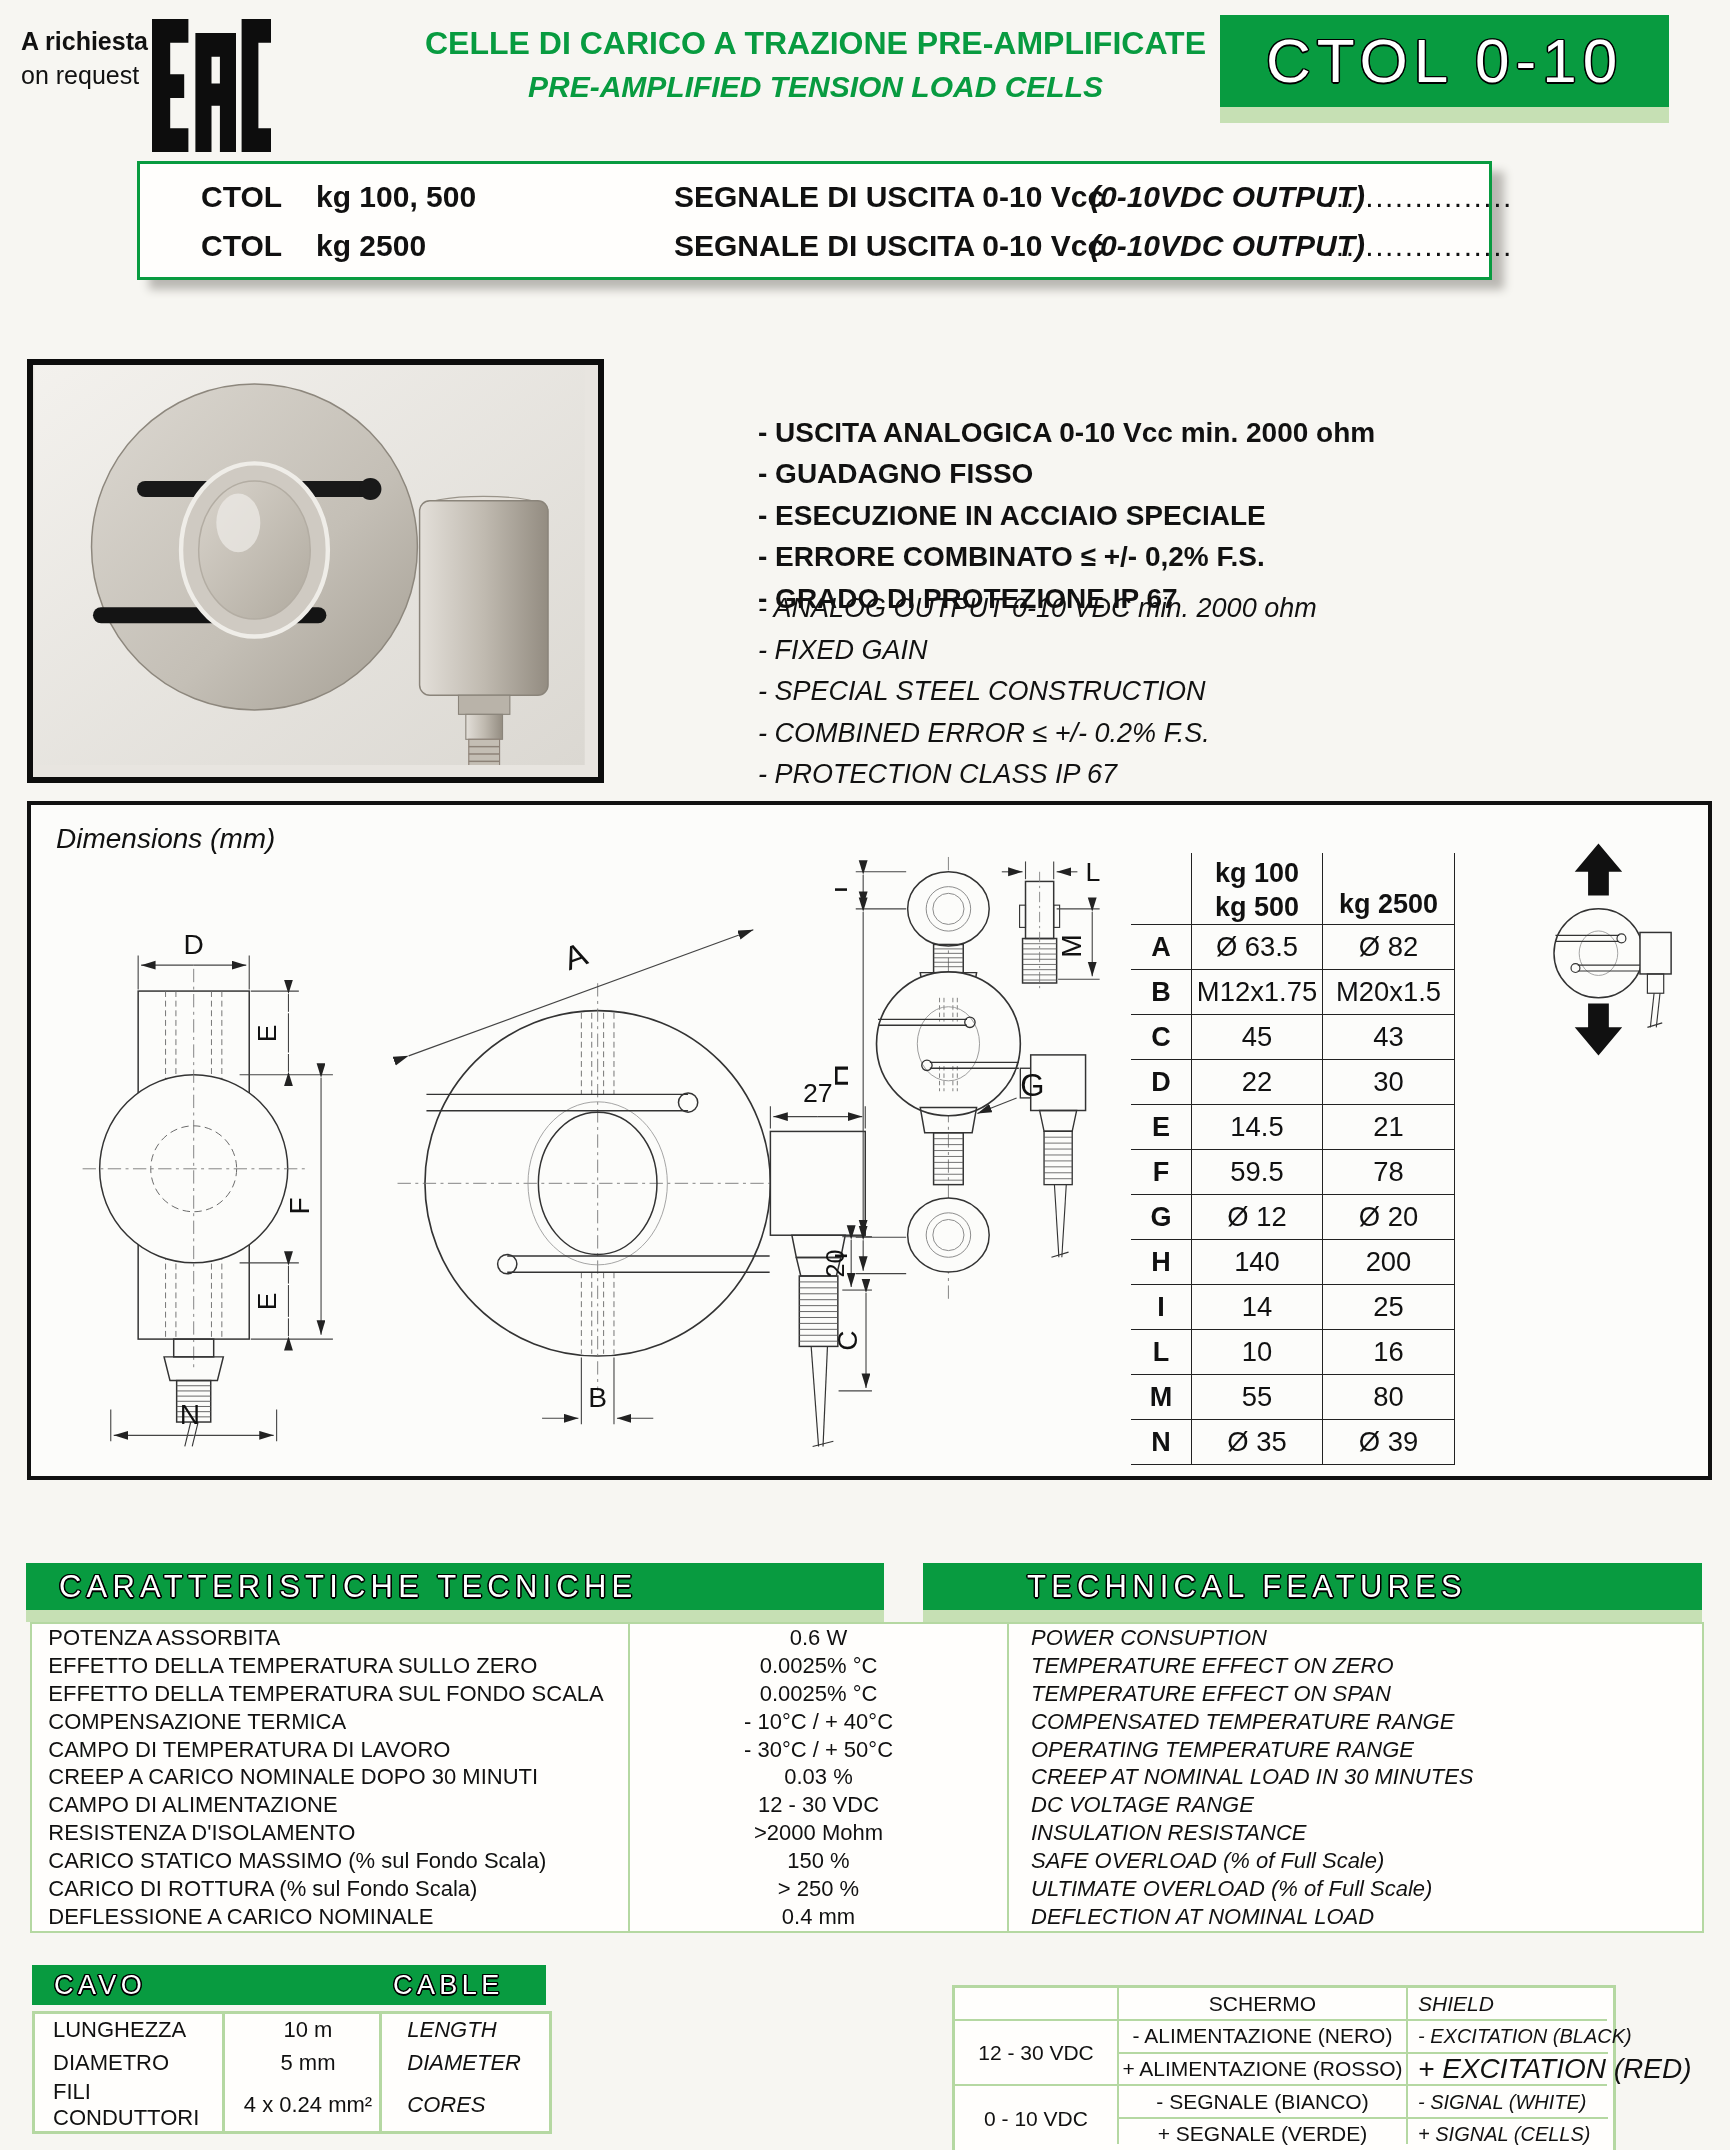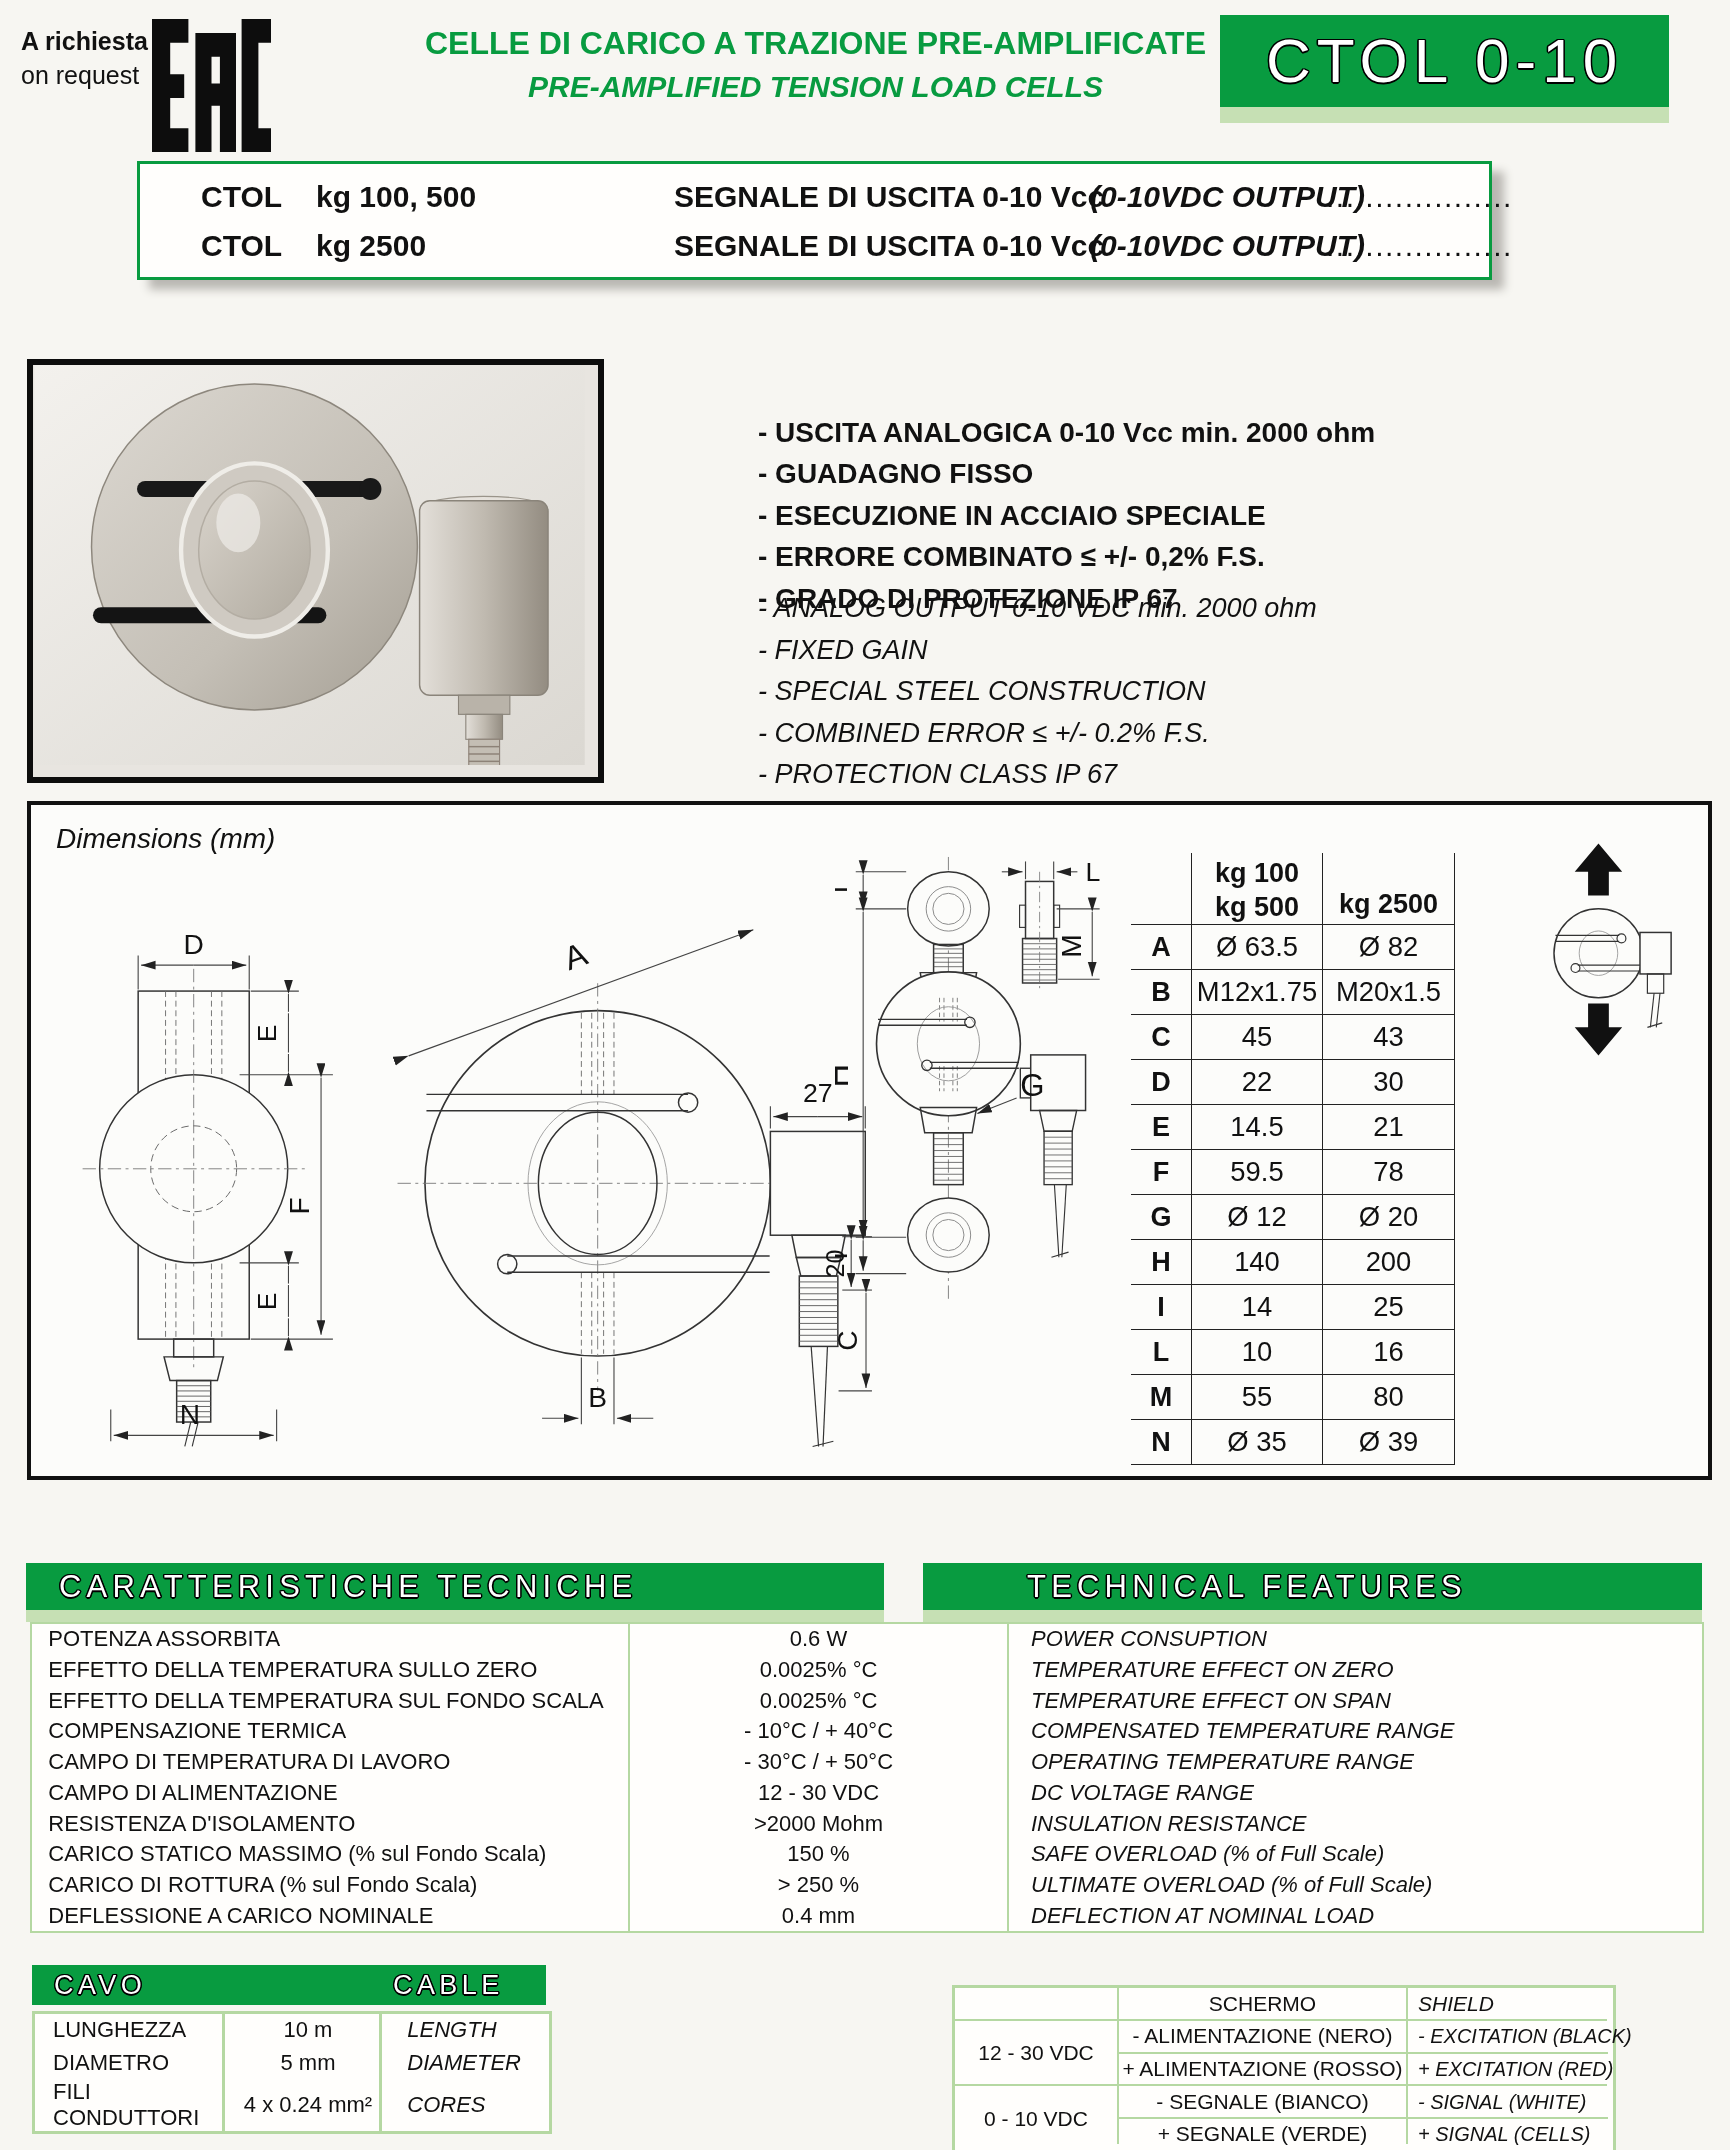--- a/index.html
+++ b/index.html
@@ -539,20 +539,25 @@
         <div>COMPENSAZIONE TERMICA</div>
         <div>- 10°C / + 40°C</div>
         <div>COMPENSATED TEMPERATURE RANGE</div>
       </div>
     <div class="trow">
         <div>CAMPO DI TEMPERATURA DI LAVORO</div>
         <div>- 30°C / + 50°C</div>
         <div>OPERATING TEMPERATURE RANGE</div>
       </div>
     <div class="trow">
+        <div>CREEP A CARICO NOMINALE DOPO 30 MINUTI</div>
+        <div>0.03 %</div>
+        <div>CREEP AT NOMINAL LOAD IN 30 MINUTES</div>
+      </div>
+    <div class="trow">
         <div>CAMPO DI ALIMENTAZIONE</div>
         <div>12 - 30 VDC</div>
         <div>DC VOLTAGE RANGE</div>
       </div>
     <div class="trow">
         <div>RESISTENZA D'ISOLAMENTO</div>
         <div>&gt;2000 Mohm</div>
         <div>INSULATION RESISTANCE</div>
       </div>
     <div class="trow">
@@ -601,21 +606,21 @@
     <div class="wline" style="left:162px;top:64px;width:491px;height:2.2px;"></div>
     <div class="wline" style="left:0;top:96px;width:652px;height:2.2px;"></div>
     <div class="wline" style="left:162px;top:129px;width:491px;height:2.2px;"></div>
     <div class="wcell" style="left:164px;top:0;width:287px;height:31px;justify-content:center;">SCHERMO</div>
     <div class="wcell i" style="left:463px;top:0;width:189px;height:31px;">SHIELD</div>
     <div class="wcell" style="left:0;top:33px;width:162px;height:63px;justify-content:center;">12 - 30 VDC</div>
     <div class="wcell" style="left:0;top:99px;width:162px;height:63px;justify-content:center;">0 - 10 VDC</div>
     <div class="wcell" style="left:164px;top:33px;width:287px;height:30px;justify-content:center;">- ALIMENTAZIONE (NERO)</div>
     <div class="wcell i" style="left:463px;top:33px;width:189px;height:30px;font-size:20px;">- EXCITATION (BLACK)</div>
     <div class="wcell" style="left:164px;top:66px;width:287px;height:30px;justify-content:center;">+ ALIMENTAZIONE (ROSSO)</div>
-    <div class="wcell i" style="left:463px;top:66px;width:189px;height:30px;font-size:20px;">+ EXCITATION (RED)</div>
+    <div class="wcell i" style="left:463px;top:66px;width:189px;height:30px;font-size:28px;">+ EXCITATION (RED)</div>
     <div class="wcell" style="left:164px;top:99px;width:287px;height:30px;justify-content:center;">- SEGNALE (BIANCO)</div>
     <div class="wcell i" style="left:463px;top:99px;width:189px;height:30px;font-size:20px;">- SIGNAL (WHITE)</div>
     <div class="wcell" style="left:164px;top:131px;width:287px;height:30px;justify-content:center;">+ SEGNALE (VERDE)</div>
     <div class="wcell i" style="left:463px;top:131px;width:189px;height:30px;font-size:20px;">+ SIGNAL (CELLS)</div>
   </div>
 
 </div>
 
 
 </body></html>

